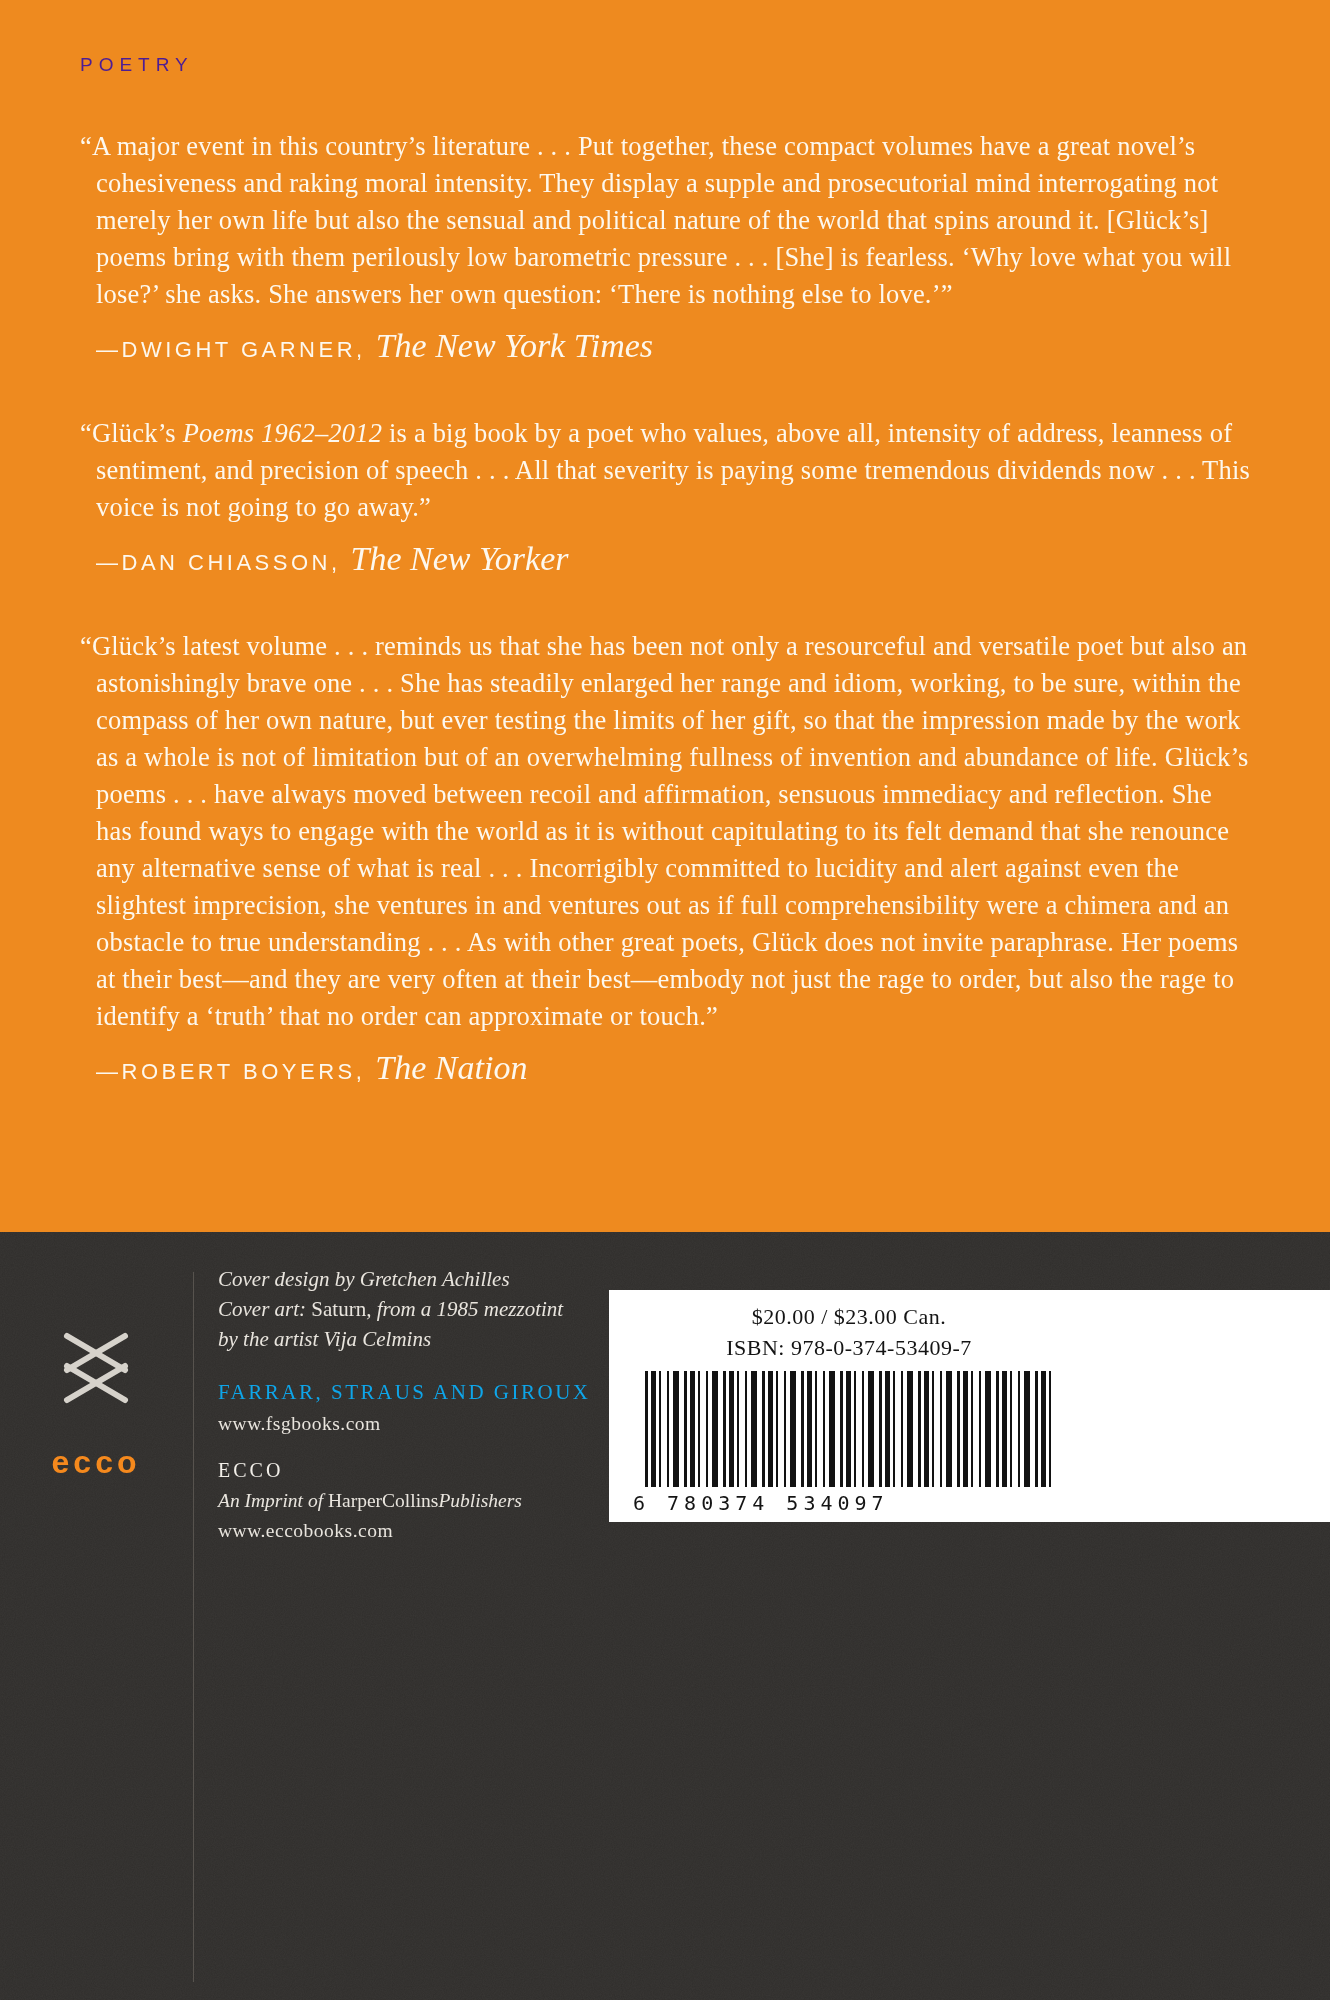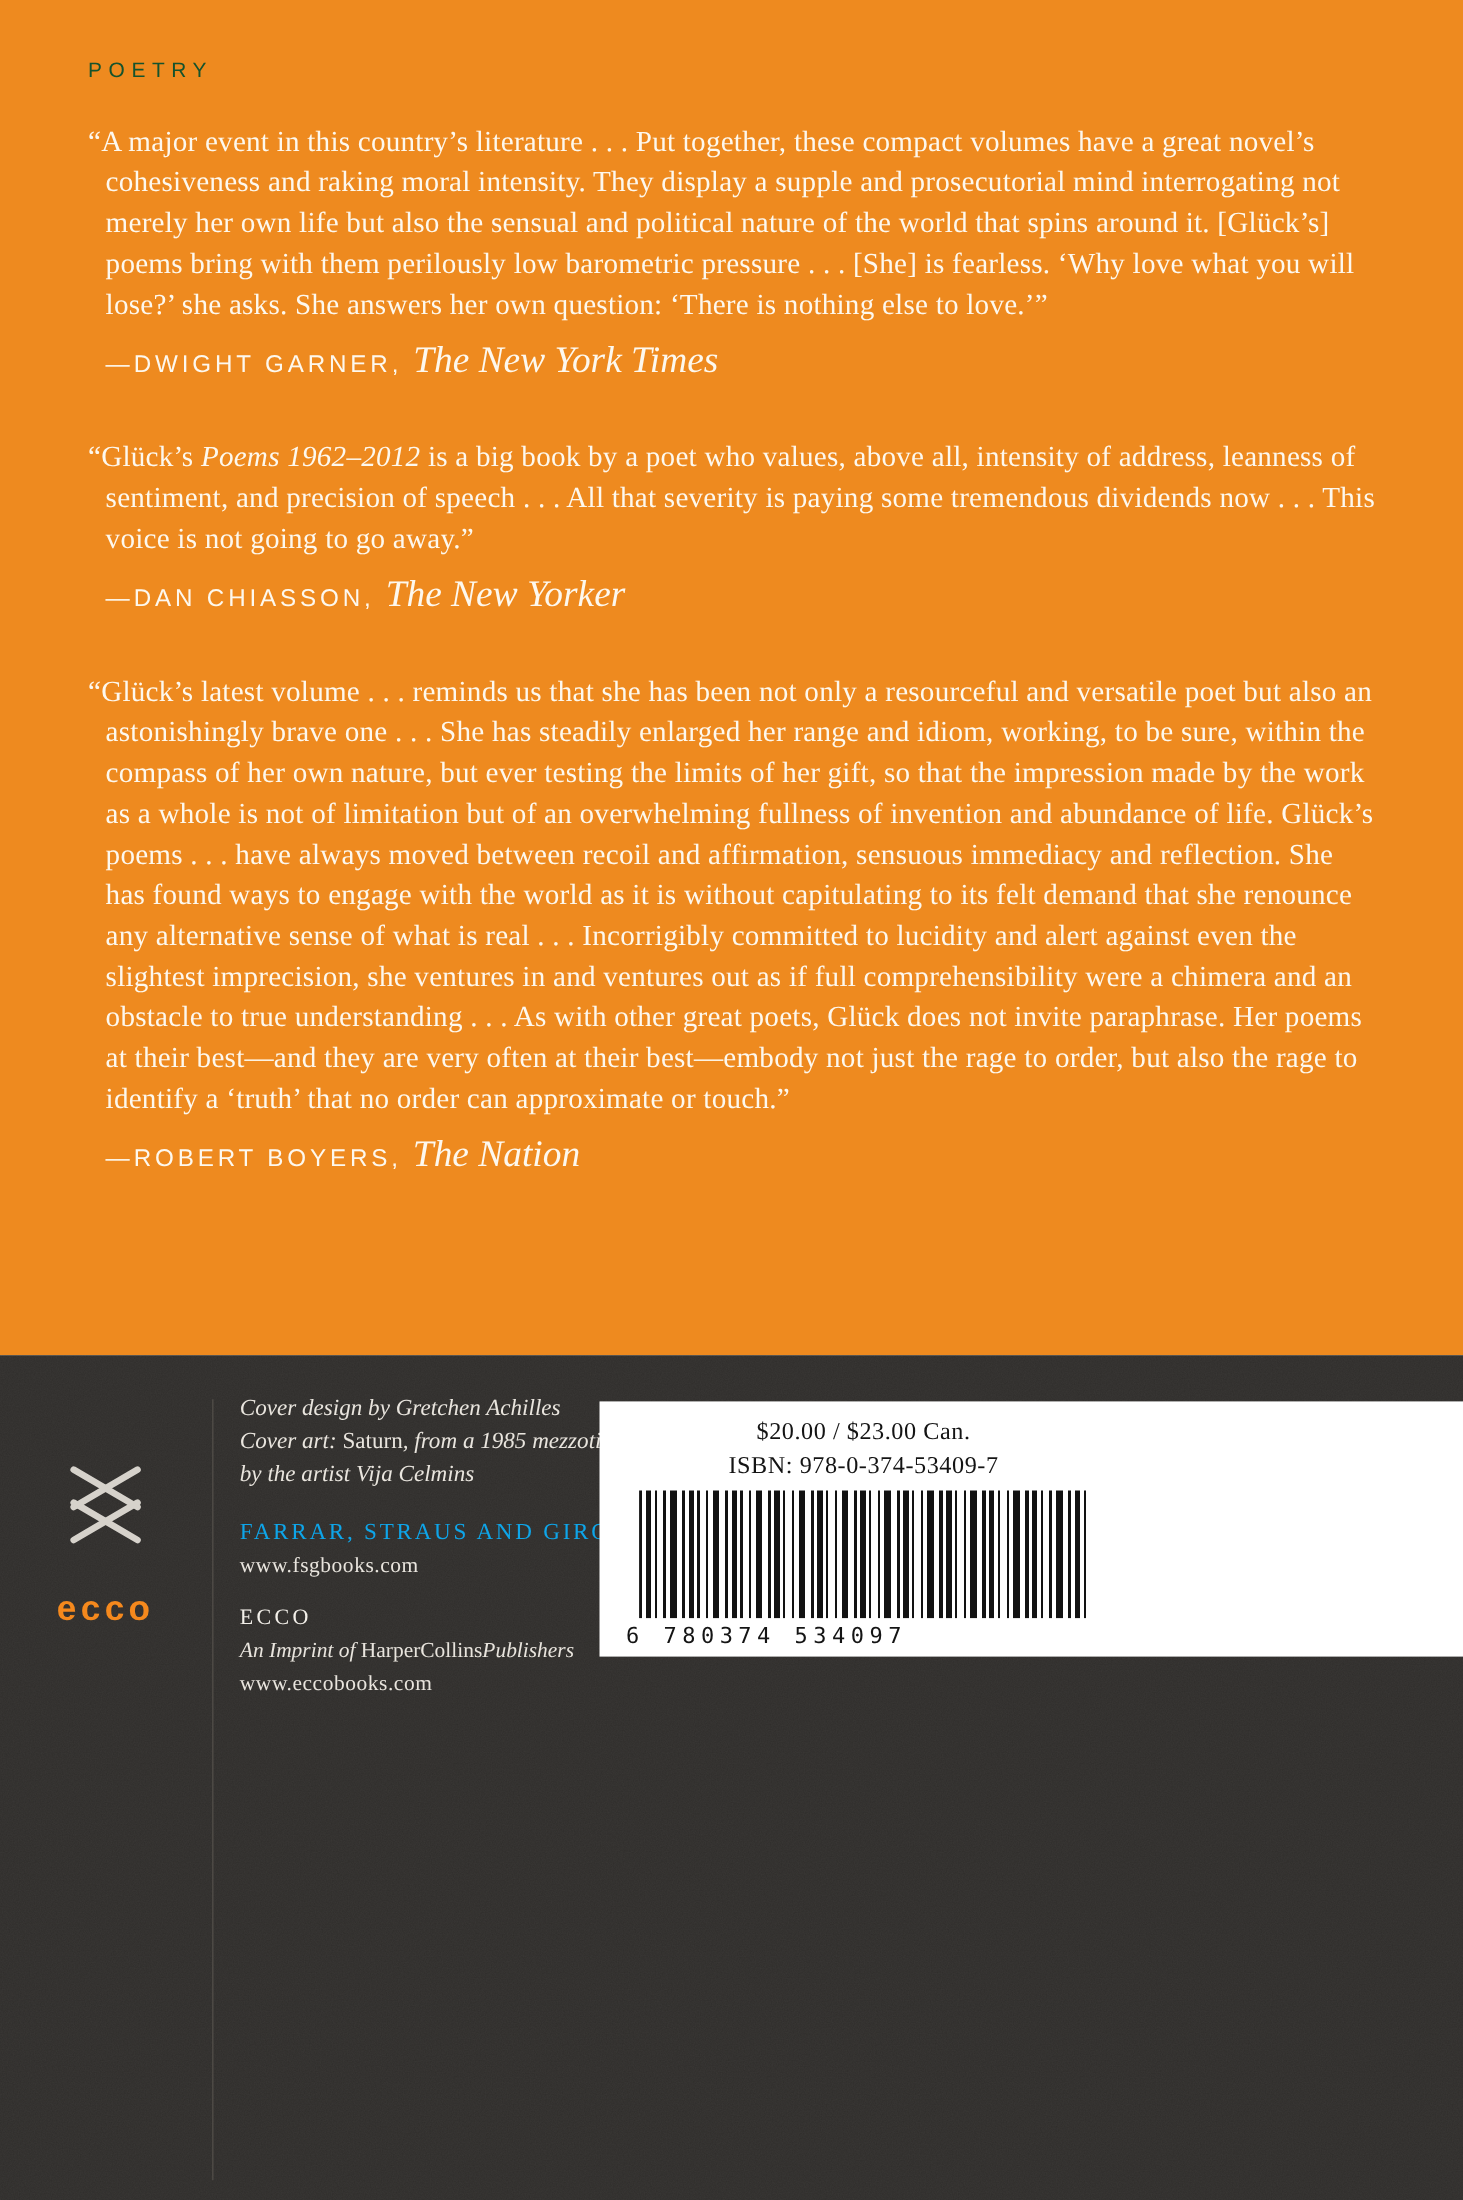--- a/index.html
+++ b/index.html
@@ -21,22 +21,22 @@
     background: #EE8A1F;
     box-sizing: border-box;
     padding: 54px 80px 0 80px;
     color: #FDF8EE;
     overflow: hidden;
   }
   .category {
     font-family: "Liberation Sans", sans-serif;
     font-size: 19px;
     letter-spacing: 6px;
-    color: #14532d;
-    margin-bottom: 34px;
+    color: #4c1d95;
+    margin-bottom: 52px;
   }
   .quote { margin-bottom: 50px; }
   .qtext {
     margin: 0;
     font-size: 26.5px;
     line-height: 37px;
     letter-spacing: 0.2px;
     padding-left: 16px;
     text-indent: -16px;
     max-width: 1175px;
@@ -121,22 +121,22 @@
   .imprint {
     margin-top: 8px;
     font-size: 19.5px;
   }
   .imprint .it { font-style: italic; }
   .imprint .hc { font-style: normal; }
 
   
   .barcode-box {
     position: absolute;
-    right: 0; top: 42px;
-    width: 785px; height: 232px;
+    right: 0; top: 58px;
+    width: 721px; height: 232px;
     background: #FFFFFF;
     color: #141414;
     box-sizing: border-box;
     padding: 14px 16px 0 24px;
     display: flex;
   }
   .bc-left { width: 432px; display: flex; flex-direction: column; align-items: center; }
   .bc-price {
     font-size: 22px;
     letter-spacing: 0.5px;

